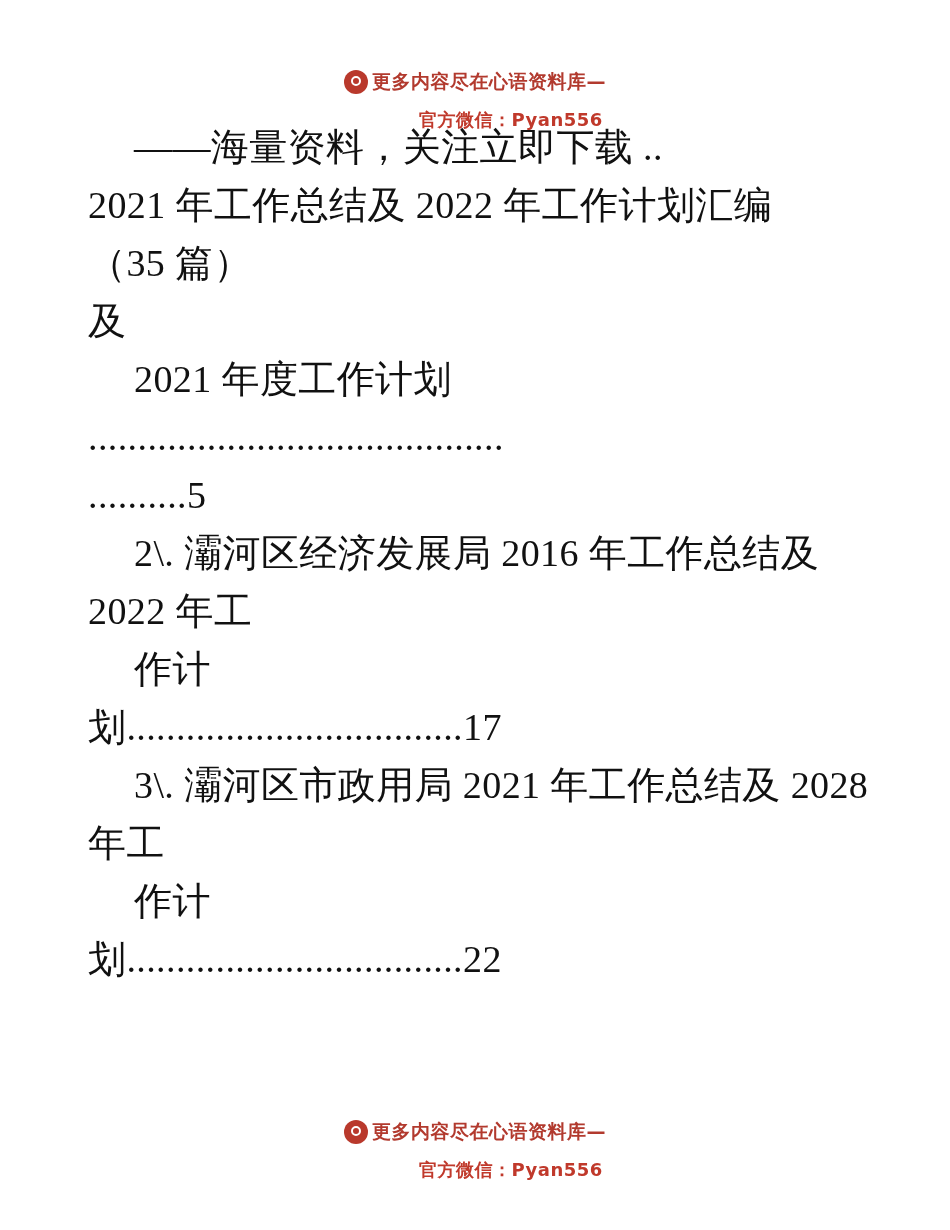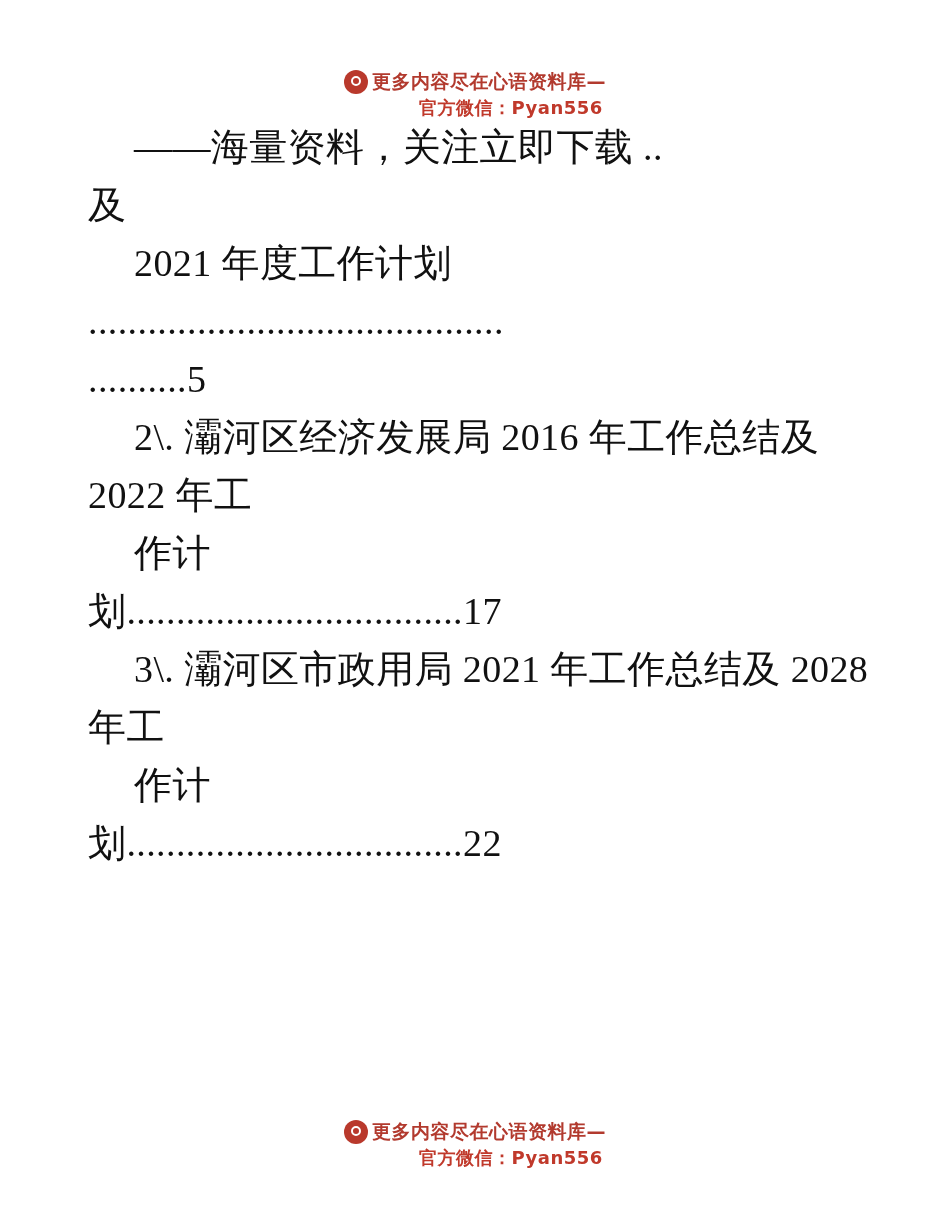--- a/index.html
+++ b/index.html
@@ -48,21 +48,21 @@
     letter-spacing: 0.5px;
     padding-left: 28px;
   }
   .wm-line2 {
     display: block;
     font-family: "DejaVu Sans", sans-serif;
     font-size: 18px;
     font-weight: bold;
     color: #c0392b;
     letter-spacing: 0.5px;
-    margin-top: 8px;
+    margin-top: 20px;
     padding-left: 72px;
   }
   .wm-logo {
     position: absolute;
     left: 0;
     top: -2px;
     width: 24px;
     height: 24px;
     border-radius: 50%;
     background: #b9392c;
@@ -106,20 +106,22 @@
   <div class="watermark watermark-top">
     <span class="wm-inner">
       <span class="wm-logo"></span>
       <span class="wm-line1">更多内容尽在心语资料库—</span>
       <span class="wm-line2">官方微信：Pyan556</span>
     </span>
   </div>
 
   <div class="doc-body">
     <span class="line indent-1">——海量资料，关注立即下载 ..</span>
+    <span class="line">2021 年工作总结及 2022 年工作计划汇编</span>
+    <span class="line">（35 篇）</span>
     <span class="line">及</span>
     <span class="line indent-1">2021 年度工作计划</span>
     <span class="line">..........................................</span>
     <span class="line">..........5</span>
     <span class="line indent-1">2\. 灞河区经济发展局 2016 年工作总结及</span>
     <span class="line">2022 年工</span>
     <span class="line indent-1">作计</span>
     <span class="line">划..................................17</span>
     <span class="line indent-1">3\. 灞河区市政用局 2021 年工作总结及 2028</span>
     <span class="line">年工</span>

